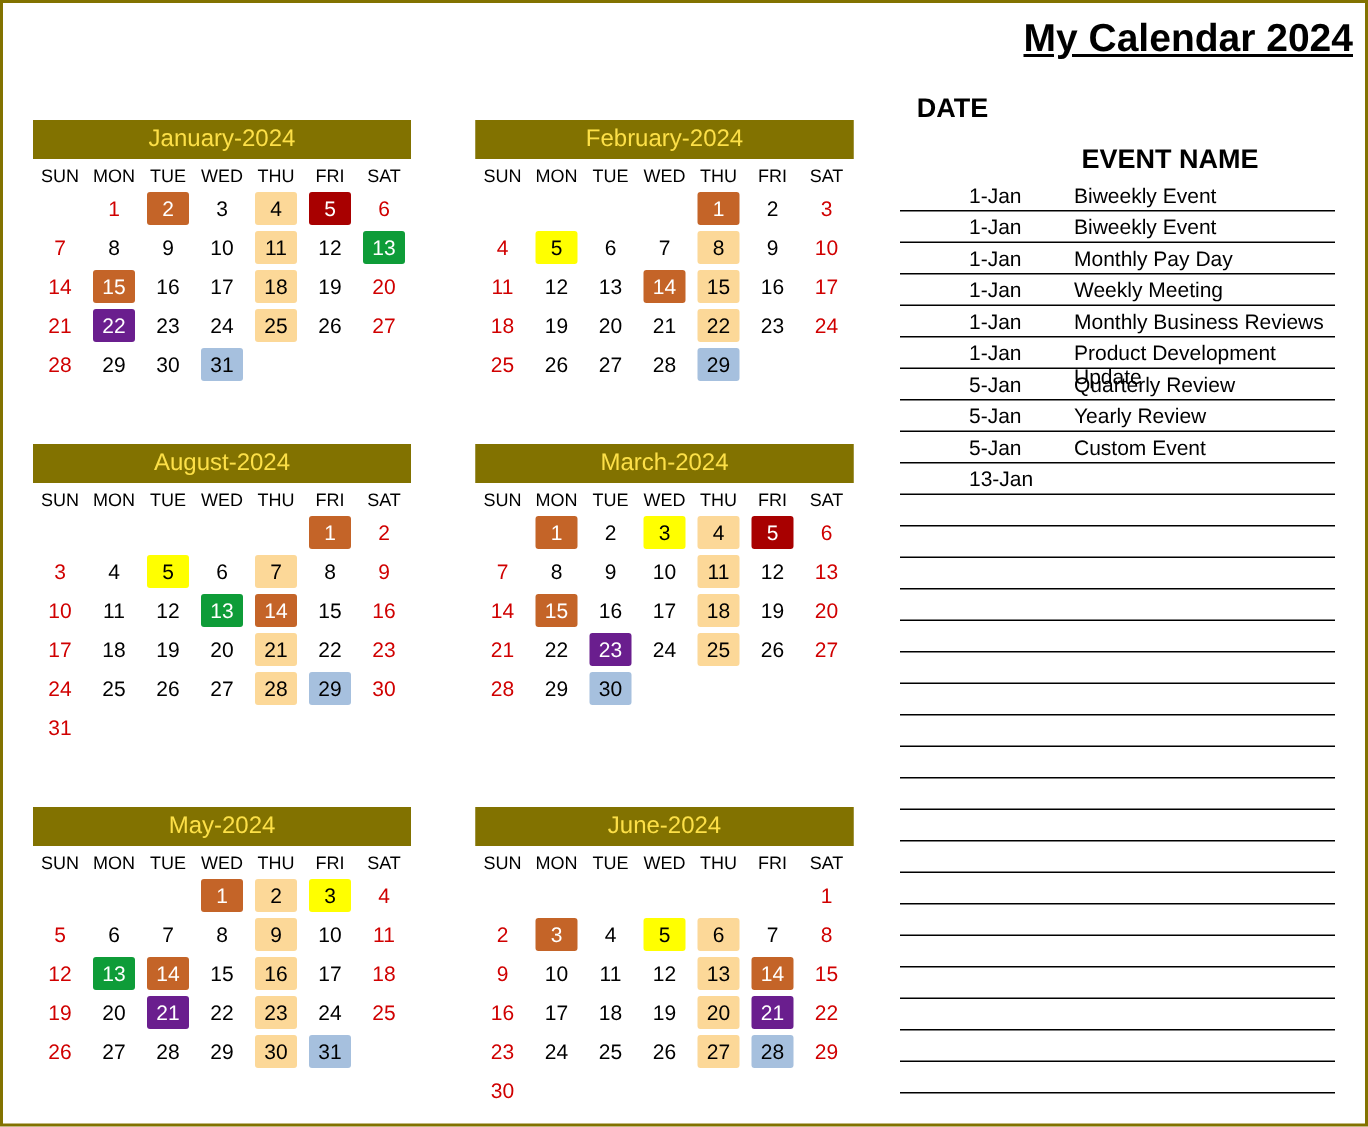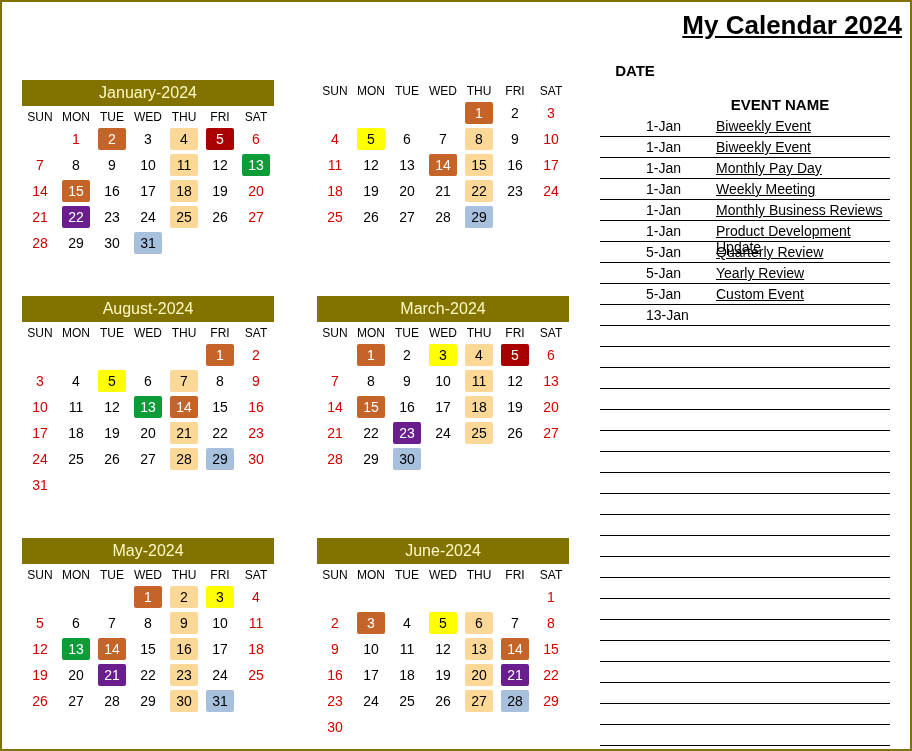--- a/index.html
+++ b/index.html
@@ -27,21 +27,21 @@
     width: 560px;
     display: grid;
     grid-template-columns: 1fr 1fr;
     gap: 40px 30px;
   }
   .month {
     width: 252px;
   }
   .month-header {
     background: #827200;
-    color: #fef9c3;
+    color: #fde047;
     text-align: center;
     font-size: 16px;
     padding: 3px 0;
     border: 1px solid #827200;
   }
   .month-grid {
     display: grid;
     grid-template-columns: repeat(7, 36px);
     font-size: 14px;
   }
@@ -76,34 +76,34 @@
 
   .events-area {
     position: absolute;
     top: 60px;
     right: 20px;
     width: 290px;
   }
   .events-header {
     display: flex;
     font-weight: bold;
-    font-size: 15px;
+    font-size: 18px;
     padding-bottom: 3px;
   }
   .events-header .col-date { width: 70px; text-align: center; }
   .events-header .col-name { flex: 1; text-align: center; margin-top: 34px; }
   .event-row {
     display: flex;
     border-bottom: 1px solid #000;
     font-size: 14px;
     padding: 2px 0;
     height: 21px;
   }
   .event-row .col-date { width: 70px; padding-left: 4px; margin-left: 42px; }
-  .event-row .col-name { flex: 1; padding-left: 4px; text-decoration: underline; }
+  .event-row .col-name { flex: 1; padding-left: 4px; }
 </style>
 </head>
 <body>
 
 <div class="title">My Calendar 2024</div>
 
 <div class="months-area" id="months">
     <div class="month">
       <div class="month-header">January-2024</div>
       <div class="month-grid">
@@ -142,20 +142,21 @@
         <div class="day black"><div class="hl peach"></div><span>25</span></div>
         <div class="day black"><span>26</span></div>
         <div class="day red"><span>27</span></div>
         <div class="day red"><span>28</span></div>
         <div class="day black"><span>29</span></div>
         <div class="day black"><span>30</span></div>
         <div class="day black"><div class="hl lblue"></div><span>31</span></div>
       </div>
     </div>
     <div class="month">
+      <div class="month-header">February-2024</div>
       <div class="month-grid">
         <div class="dow">SUN</div>
         <div class="dow">MON</div>
         <div class="dow">TUE</div>
         <div class="dow">WED</div>
         <div class="dow">THU</div>
         <div class="dow">FRI</div>
         <div class="dow">SAT</div>
         <div class="day"></div>
         <div class="day"></div>

